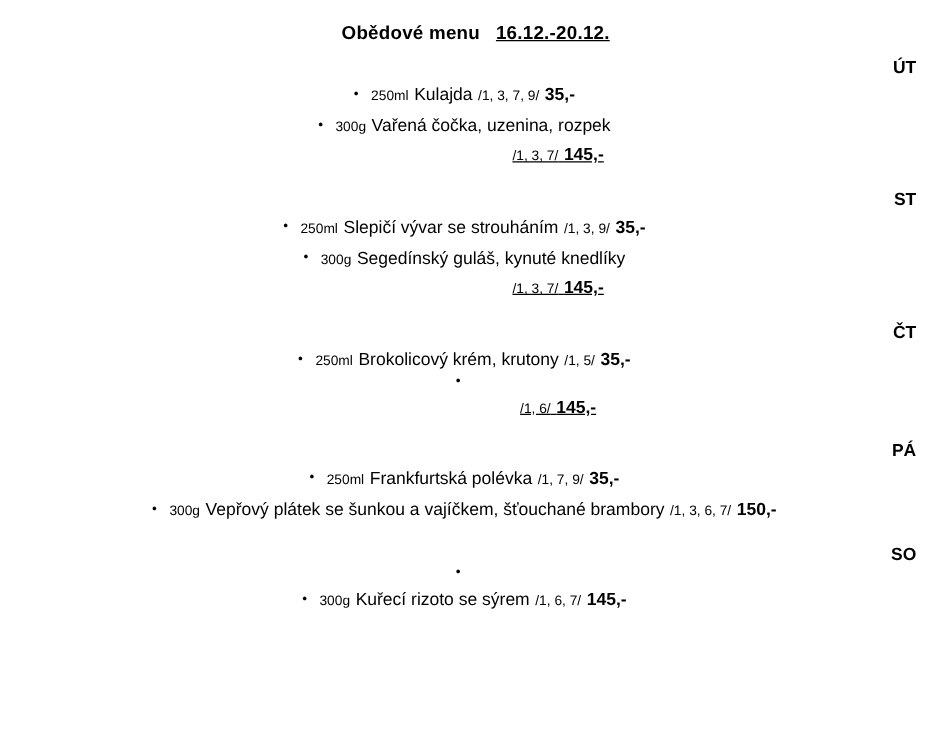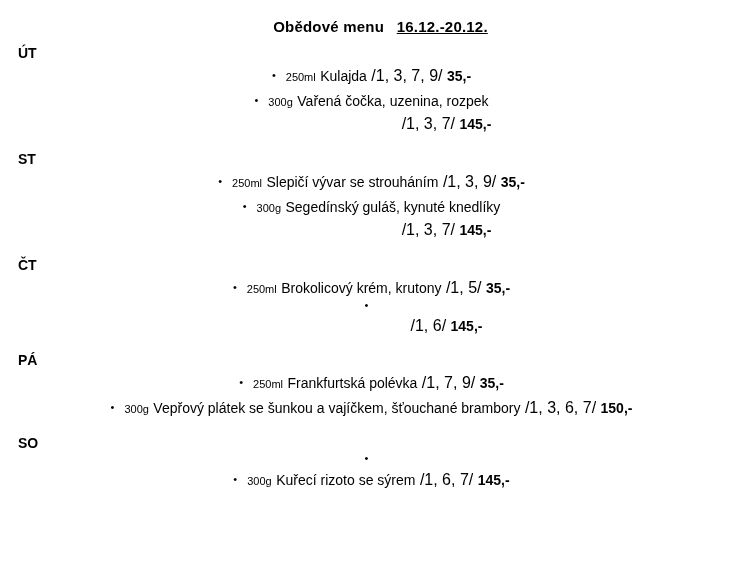--- a/index.html
+++ b/index.html
@@ -29,21 +29,21 @@
     margin: 0 0 10px 0;
     padding-left: 18px;
   }
   .doc-title .range {
     text-decoration: underline;
   }
   .day-block {
     margin-bottom: 16px;
   }
   .day-name {
-    text-align: left;
+    text-align: right;
     font-size: 14px;
     font-weight: bold;
     margin: 0 0 4px 0;
     padding-left: 8px;
   }
   .items {
     list-style: none;
     margin: 0;
     padding: 0;
   }
@@ -64,31 +64,32 @@
   .item-text {
     white-space: nowrap;
   }
   .qty {
     font-size: 11px;
   }
   .name {
     font-size: 14px;
   }
   .alrg {
-    font-size: 16px;
+    font-size: 11px;
   }
   .price {
     font-size: 14px;
     font-weight: bold;
   }
   .price-row {
     display: flex;
     justify-content: center;
     margin: 1px 0 0 0;
     line-height: 1.3;
+    text-decoration: underline;
   }
   .price-row .inner {
     white-space: nowrap;
     padding-left: 150px;
   }
   .sp {
     display: inline-block;
     width: 4px;
   }
 </style>

